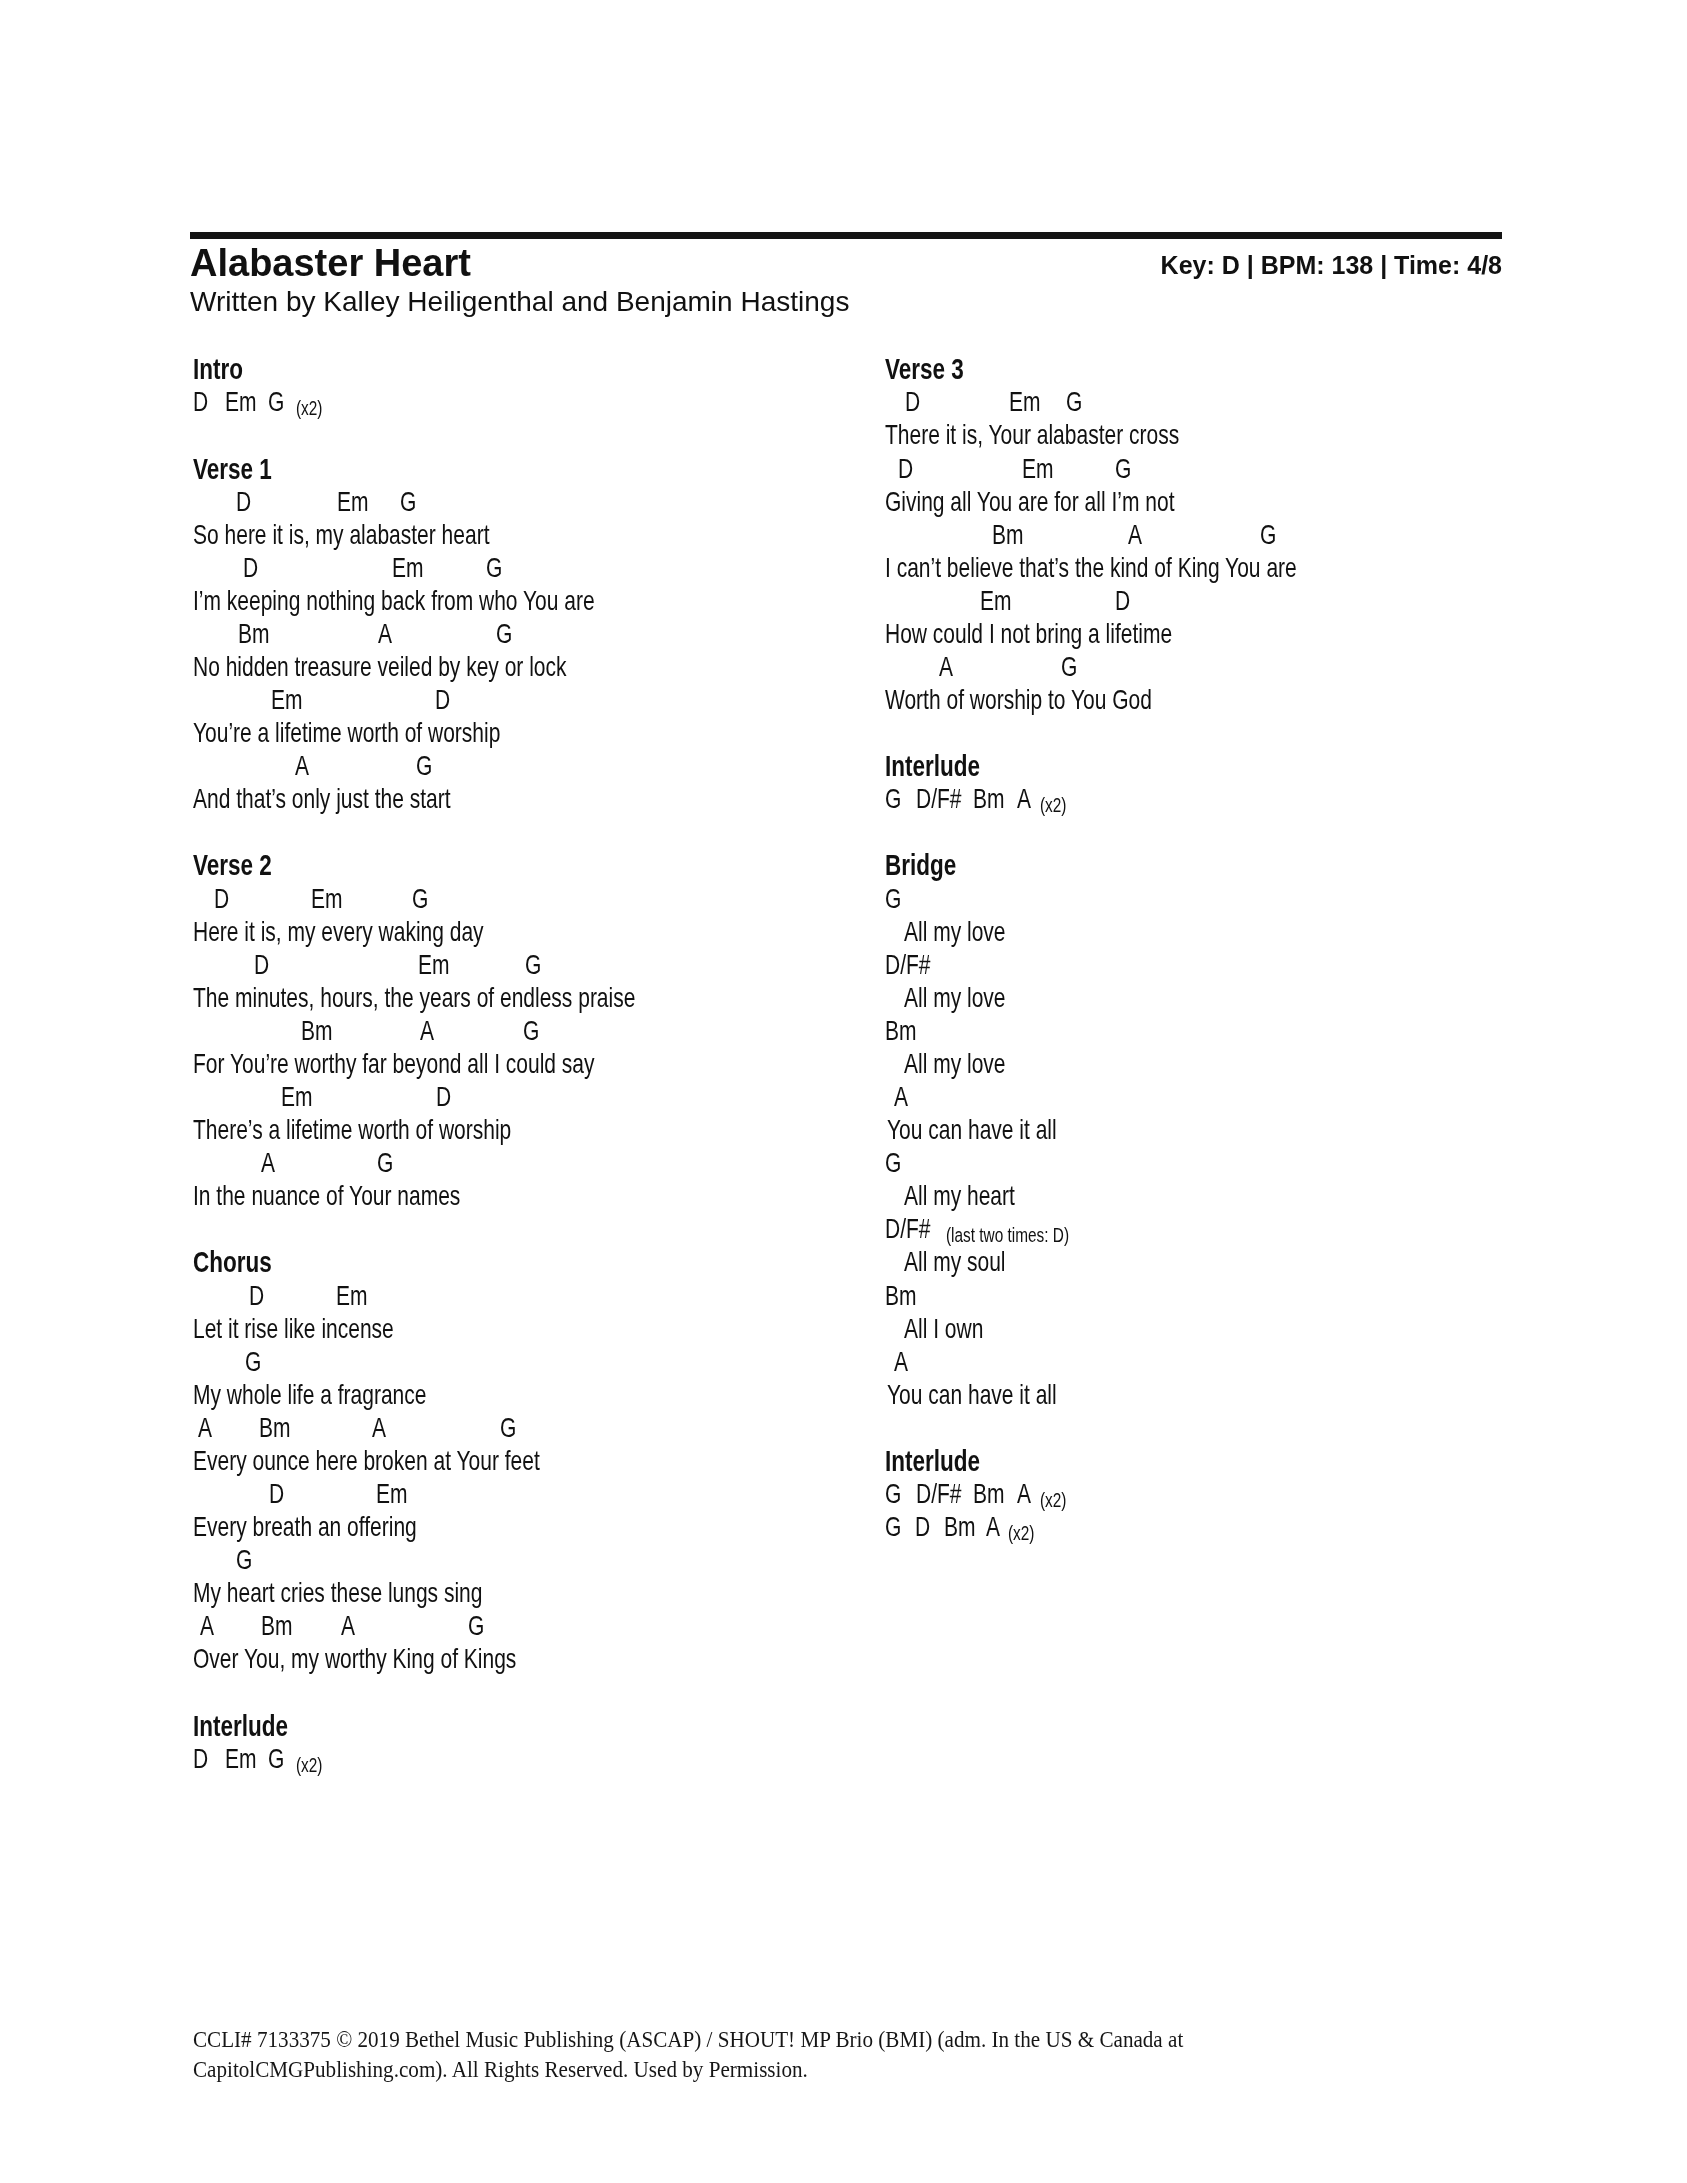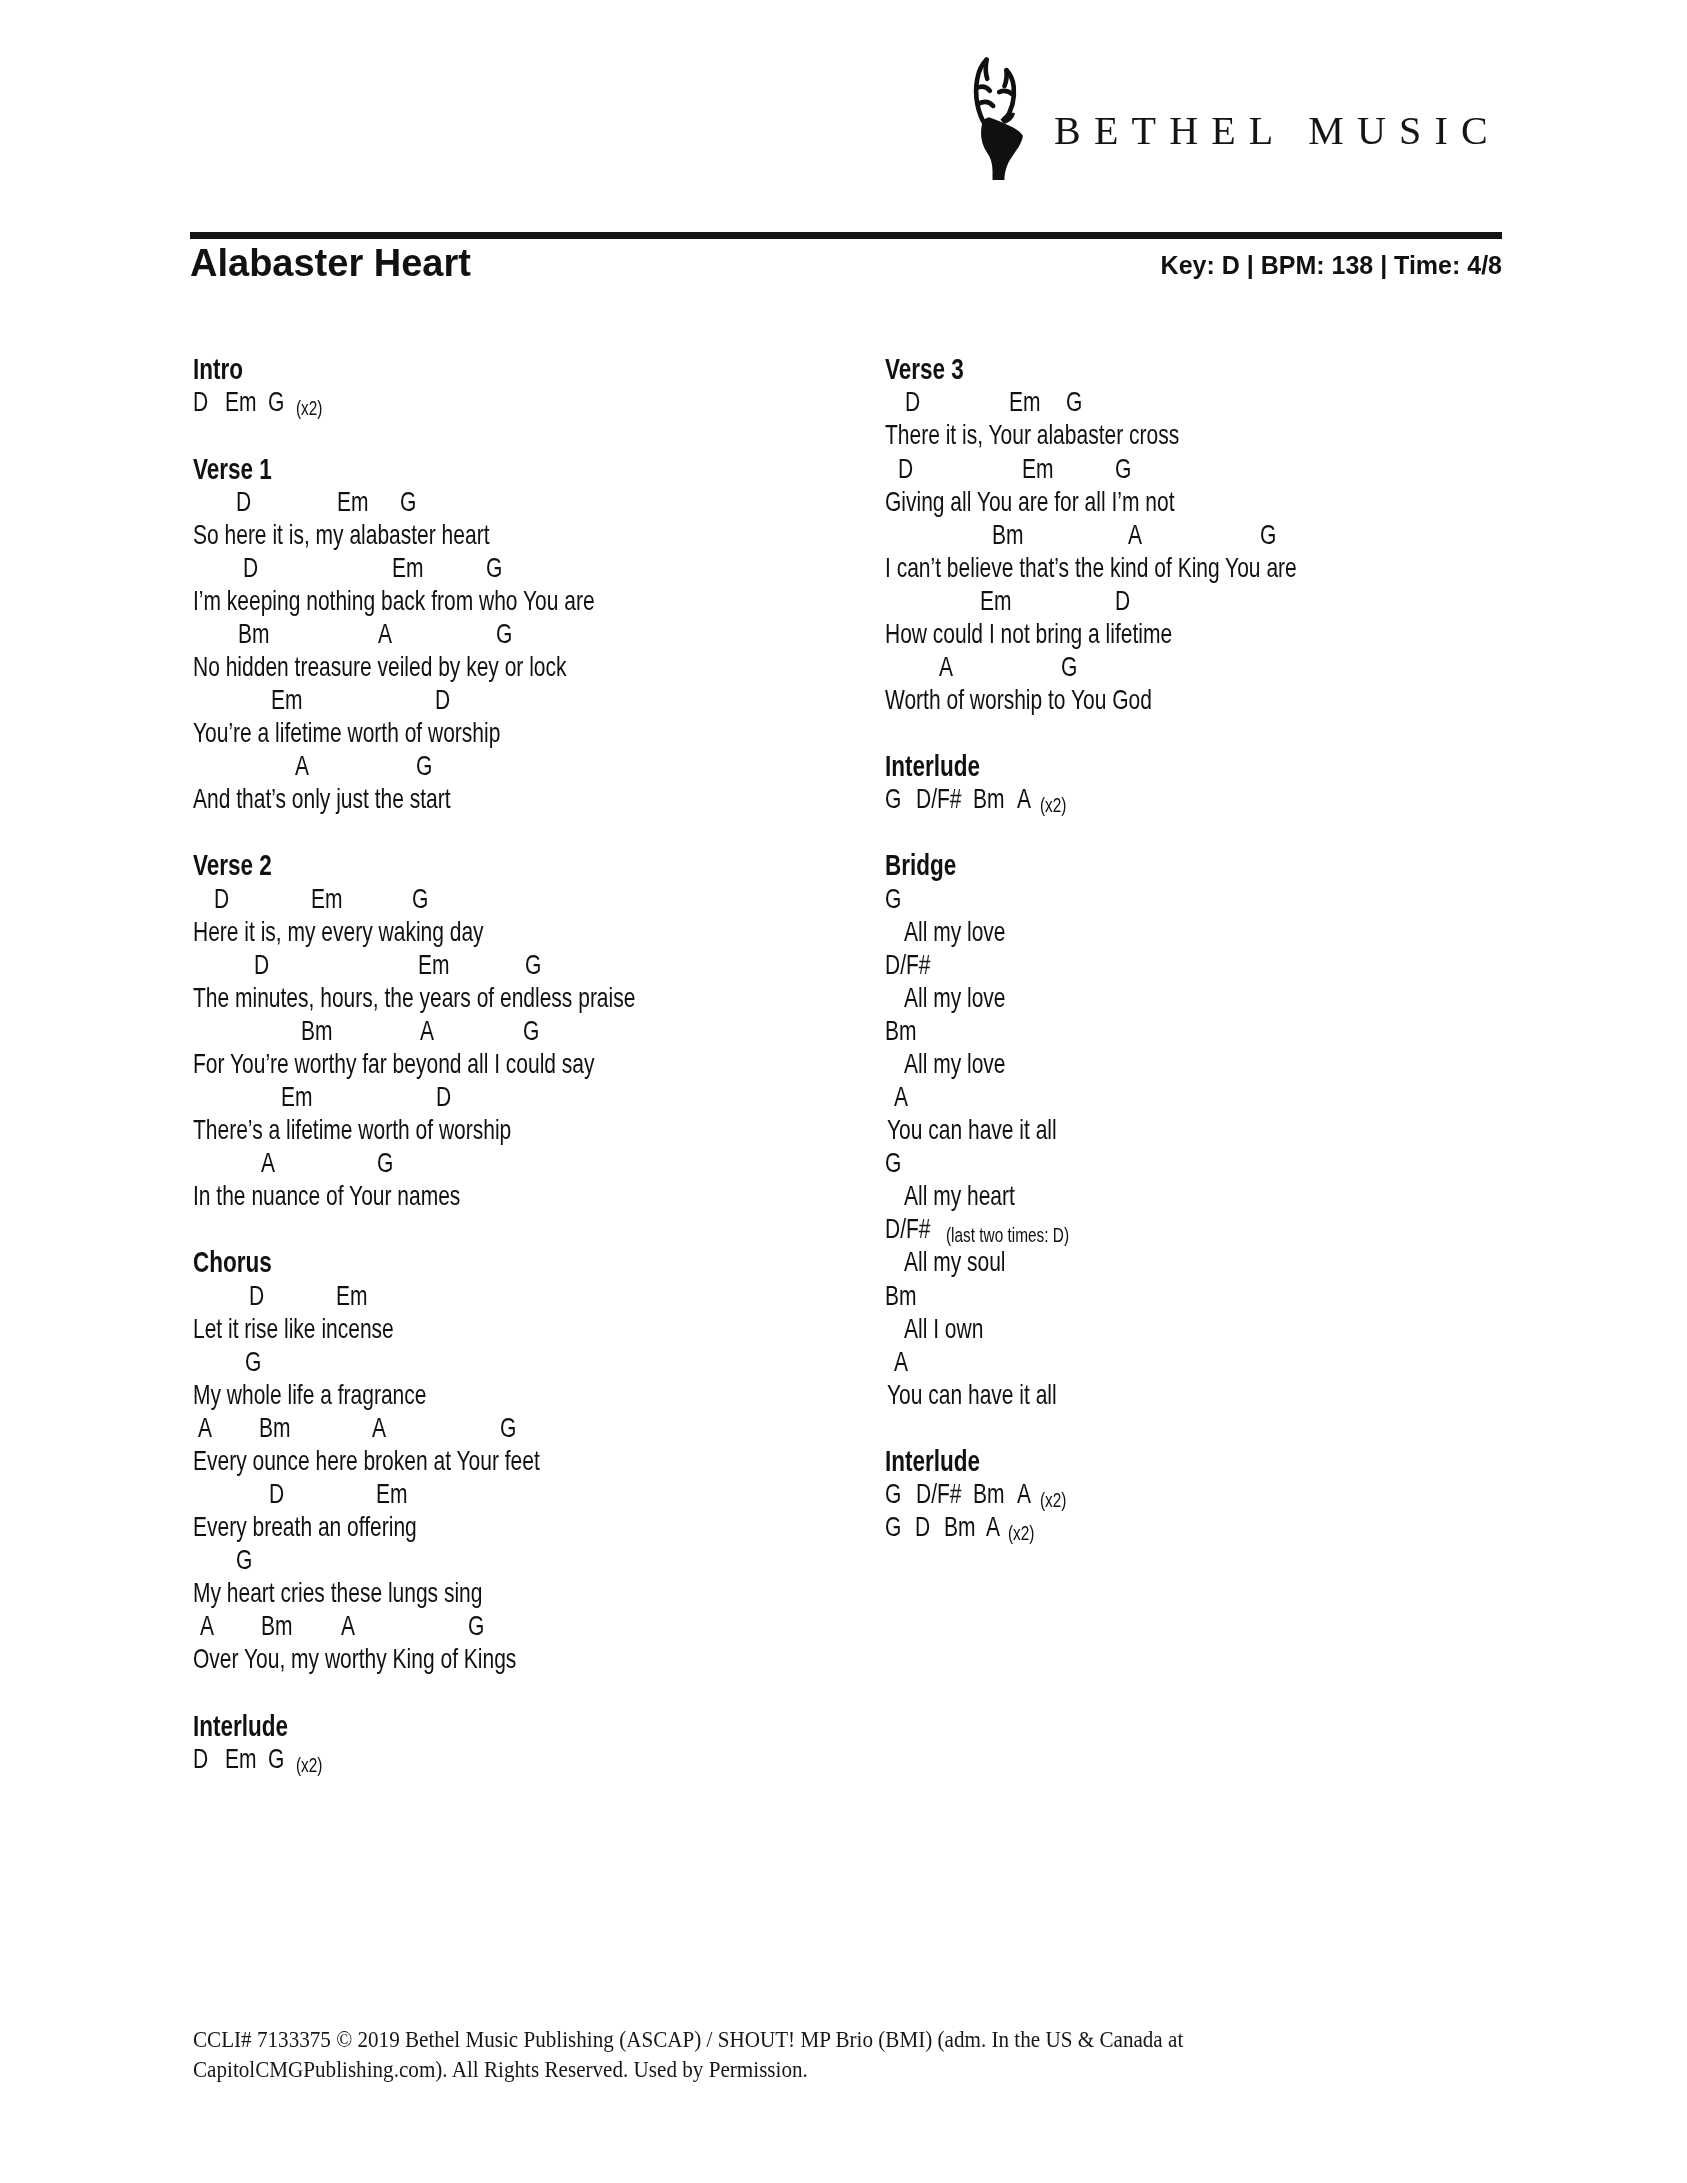--- a/index.html
+++ b/index.html
@@ -26,42 +26,25 @@
   .footer-line{position:absolute;font-family:"Liberation Serif","DejaVu Serif",serif;
       font-size:24px;white-space:pre;transform:scaleX(0.88);transform-origin:0 0;color:#161616;}
   .f1{left:193px;top:2026px;}
   .f2{left:193px;top:2056px;}
 </style>
 </head>
 <body>
 
 <div class="page">
 
-  <div class="brand">
-    <span>
-      <svg width="83" height="129" viewBox="0 0 125 195" xmlns="http://www.w3.org/2000/svg" aria-hidden="true">
-        <g stroke="#101010" stroke-width="7" fill="none" stroke-linecap="round">
-          <path d="M47 112 C36 94 30 68 35 42 C37 30 42 20 49 13"></path>
-          <path d="M36 80 C45 75 53 76 59 83"></path>
-          <path d="M34 56 C42 52 49 54 54 60"></path>
-          <path d="M49 13 C47 24 47 33 50 42"></path>
-          <path d="M76 106 C86 92 92 74 90 54 C89 44 85 35 79 29"></path>
-          <path d="M89 66 C82 60 75 59 68 62"></path>
-          <path d="M79 29 C80 38 79 46 76 53"></path>
-        </g>
-        <path fill="#101010" d="M44 104 C38 122 40 140 50 154 C56 162 58 172 58 182 L58 195 L76 195 C76 184 79 172 86 162 C95 149 103 138 104 128 C98 120 90 116 81 112 C70 106 58 102 52 100 Z"></path>
-        <path fill="#101010" d="M70 104 C76 96 84 92 92 94 C90 102 84 108 76 110 Z"></path>
-      </svg>
-    </span>
-    <span class="brand-name">BETHEL MUSIC</span>
-  </div>
 
   <div class="rule"></div>
   <div class="title">Alabaster Heart</div>
   <div class="meta">Key: D | BPM: 138 | Time: 4/8</div>
+  <div class="byline">Written by Kalley Heiligenthal and Benjamin Hastings</div>
 
   <div id="song-body">
       <div class="line header t-cond" style="top: 355px; left: 193px;">Intro</div>
       <div class="line chords" style="top: 388px;"><span class="chord" style="left: 193px;">D</span><span class="chord" style="left: 225px;">Em</span><span class="chord" style="left: 268px;">G</span><span class="chord small" style="left: 296px;">(x2)</span></div>
       <div class="line header t-cond" style="top: 455px; left: 193px;">Verse 1</div>
       <div class="line chords" style="top: 488px;"><span class="chord" style="left: 236px;">D</span><span class="chord" style="left: 337px;">Em</span><span class="chord" style="left: 400px;">G</span></div>
       <div class="line lyric t-cond" style="top: 521px; left: 193px;">So here it is, my alabaster heart</div>
       <div class="line chords" style="top: 554px;"><span class="chord" style="left: 243px;">D</span><span class="chord" style="left: 392px;">Em</span><span class="chord" style="left: 486px;">G</span></div>
       <div class="line lyric t-cond" style="top: 587px; left: 193px;">I’m keeping nothing back from who You are</div>
       <div class="line chords" style="top: 620px;"><span class="chord" style="left: 238px;">Bm</span><span class="chord" style="left: 378px;">A</span><span class="chord" style="left: 496px;">G</span></div>

